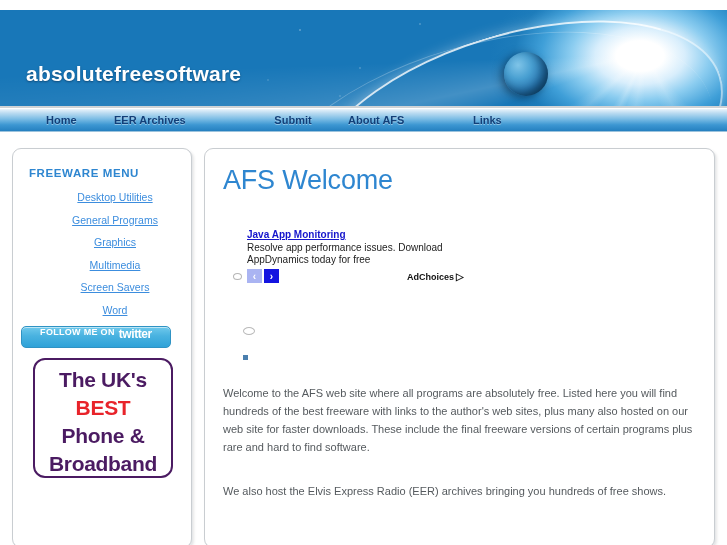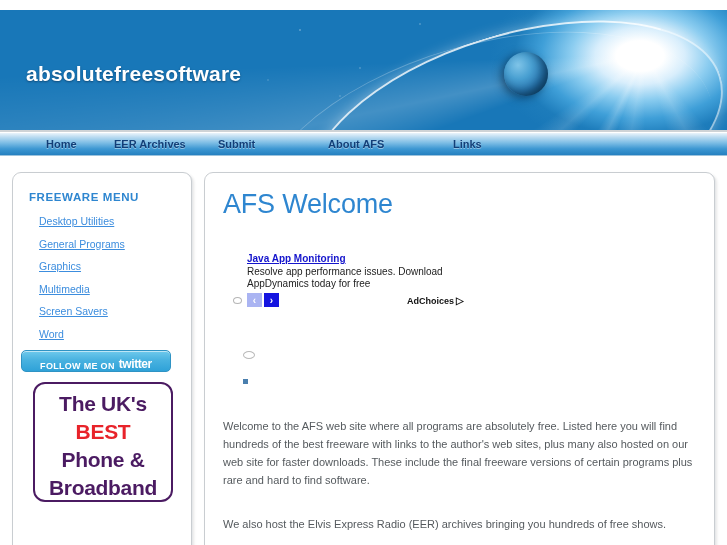--- a/index.html
+++ b/index.html
@@ -10,21 +10,21 @@
     background: #ffffff;
     font-family: "Liberation Sans", sans-serif;
   }
 
   
   .top-strip { height: 10px; background: #ffffff; }
 
   
   .banner {
     position: relative;
-    height: 122px;
+    height: 98px;
     overflow: hidden;
     background: #1877b8;
     border-bottom: 2px solid #cfd3d6;
   }
   .banner-sky {
     position: absolute; inset: 0;
     background:
       radial-gradient(ellipse 150px 95px at 640px 46px, #ffffff 0%, #ffffff 16%, #d8eefc 30%, #8ccdf0 46%, #3f9fd8 66%, #1d7cbb 84%, #1877b8 100%),
       radial-gradient(ellipse 300px 140px at 560px 60px, rgba(255,255,255,0.45) 0%, rgba(255,255,255,0) 62%),
       linear-gradient(100deg, #1a6fae 0%, #1877b8 40%, #1f84c4 62%, #2f9ad4 78%, #62bbe6 90%, #9fd8f2 100%);
@@ -106,22 +106,22 @@
   .nav-item {
     color: #123f78;
     font-size: 11px;
     font-weight: bold;
     text-decoration: none;
     white-space: nowrap;
     cursor: pointer;
     text-shadow: 0 1px 0 rgba(255,255,255,0.4);
   }
   .nav-item:nth-child(1) { width: 68px; }
-  .nav-item:nth-child(2) { width: 104px; }
-  .nav-item:nth-child(3) { width: 110px; }
+  .nav-item:nth-child(2) { width: 124px; }
+  .nav-item:nth-child(3) { width: 110px; text-align: center; }
   .nav-item:nth-child(4) { width: 125px; }
 
   
   .page {
     position: relative;
     padding: 16px 12px 0 12px;
     display: flex;
     gap: 12px;
     background: #ffffff;
   }
@@ -148,29 +148,30 @@
   }
   .sidebar-list { padding: 0 0 0 26px; }
   .sidebar-link {
     display: block;
     color: #3c8dde;
     font-size: 10.5px;
     text-decoration: underline;
     margin-bottom: 10.5px;
     cursor: pointer;
     white-space: nowrap;
+    text-align: center;
   }
   .twitter-btn {
     margin: 8px 0 0 8px;
     width: 150px; height: 22px;
     border-radius: 5px;
     background: linear-gradient(180deg, #6fc9ec 0%, #49b2e0 45%, #2fa2d8 100%);
     border: 1px solid #2f93c4;
     box-shadow: inset 0 1px 0 rgba(255,255,255,0.55);
-    display: flex; align-items: flex-end; justify-content: center;
+    display: flex; align-items: flex-start; justify-content: center;
     cursor: pointer;
   }
   .twitter-btn-text {
     color: #ffffff;
     font-size: 9px;
     font-weight: bold;
     letter-spacing: 0.3px;
     text-transform: uppercase;
   }
   .twitter-word {
@@ -273,21 +274,21 @@
   .placeholder-sq {
     width: 5px; height: 5px;
     background: #4a7fae;
     margin: 20px 0 0 20px;
   }
 
   .body-text {
     color: #555a5e;
     font-size: 11px;
     line-height: 18px;
-    margin-top: 33px;
+    margin-top: 24px;
   }
   .body-text.second { margin-top: 26px; }
 </style>
 </head>
 <body>
 
 <div class="top-strip"></div>
 
 <div class="banner">
   <div class="banner-sky"></div>

